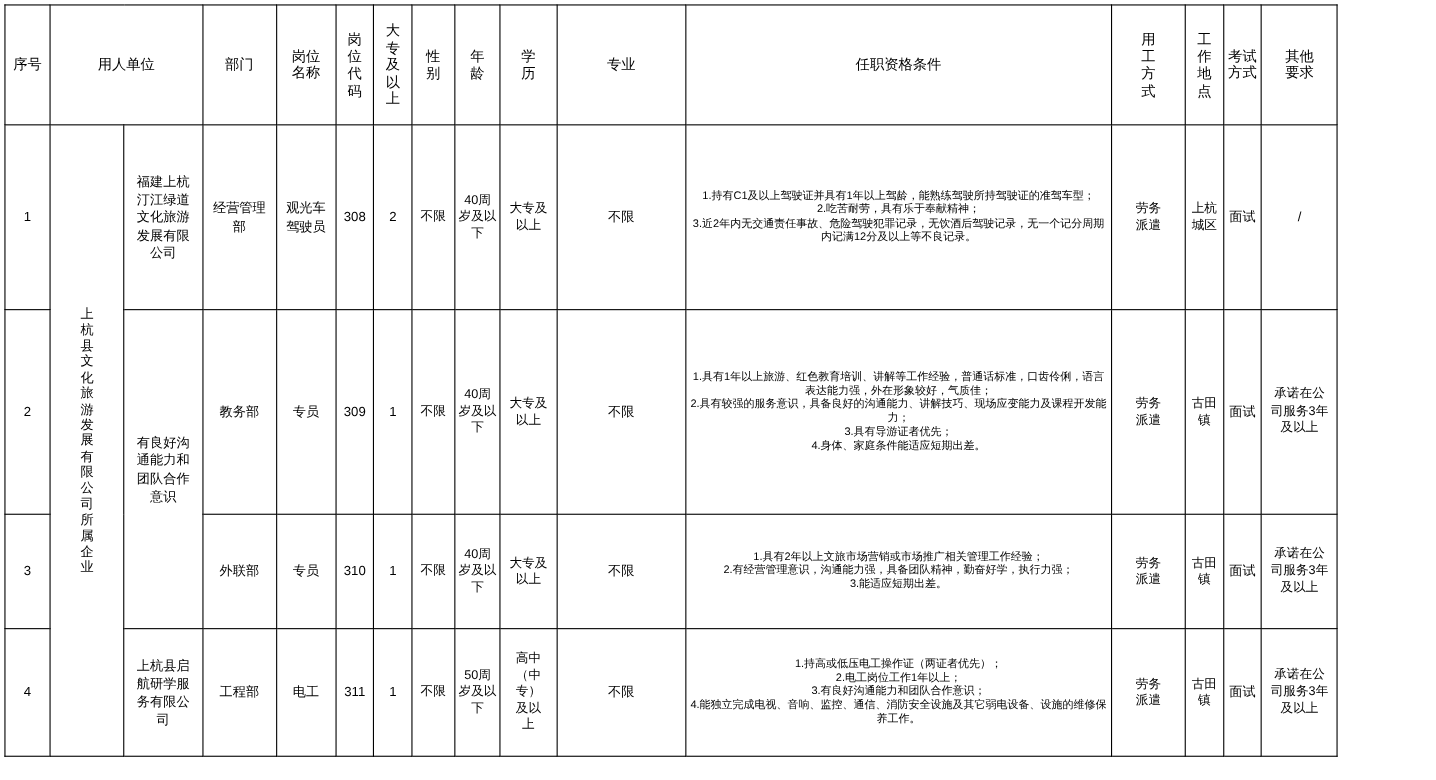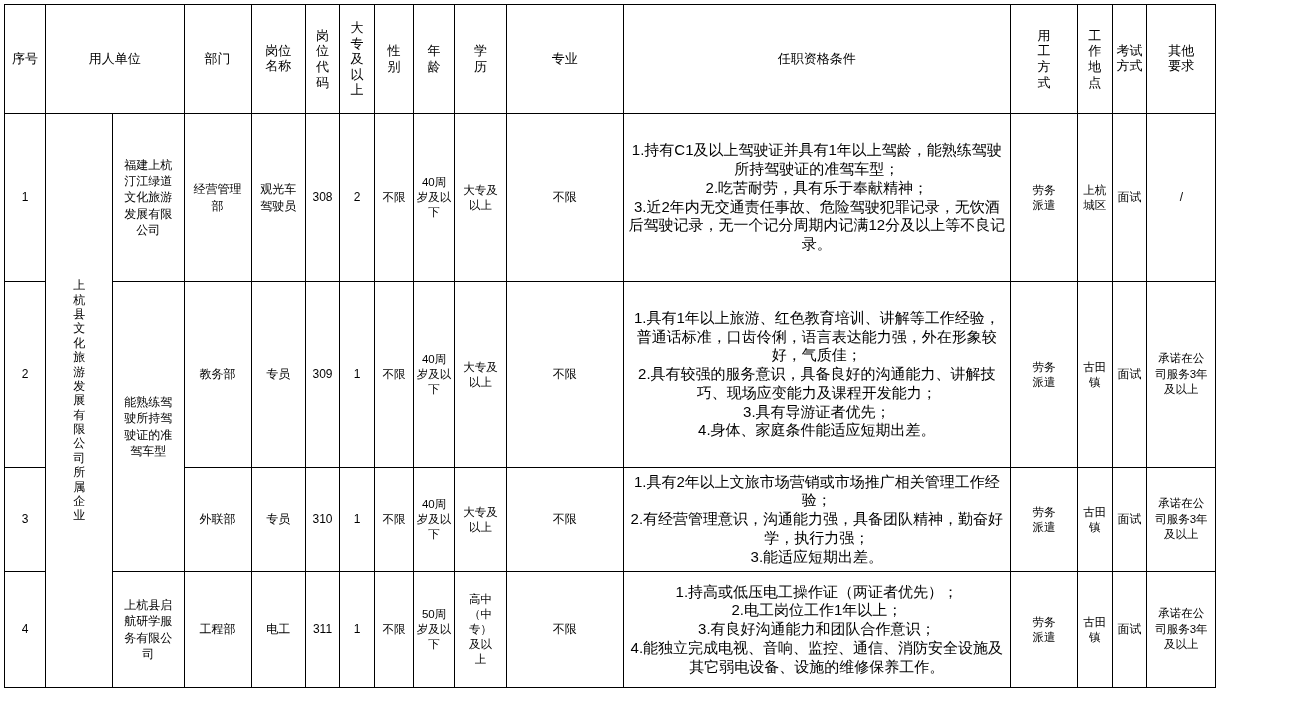--- a/index.html
+++ b/index.html
@@ -47,21 +47,21 @@
   }
   .vtext4 {
     display: block;
     width: 4em;
     margin: 0 auto;
     word-break: break-all;
     line-height: 1.15;
   }
   .qual {
     text-align: left;
-    font-size: 15px;
+    font-size: 10px;
     line-height: 1.5;
     padding: 4px 6px;
     white-space: pre-line;
   }
   .tiny { font-size: 11.5px; }
   
   col.c0  { width: 38px; }
   col.c1  { width: 62px; }
   col.c2  { width: 66px; }
   col.c3  { width: 62px; }
@@ -240,21 +240,21 @@
           </td>
         <td>面试</td>
         <td>
             <span class="other-req">/</span>
           </td>
       </tr>
 
       <tr class="row2">
         <td>2</td>
         <td rowspan="2">
-            <span class="unit-name">能熟练驾驶所持驾驶证的准驾车型</span>
+            <span class="unit-name">有良好沟通能力和团队合作意识</span>
           </td>
         <td>
             <span class="dept-name">教务部</span>
           </td>
         <td>
             <span class="post-name">专员</span>
           </td>
         <td>309</td>
         <td>1</td>
         <td class="tiny">

